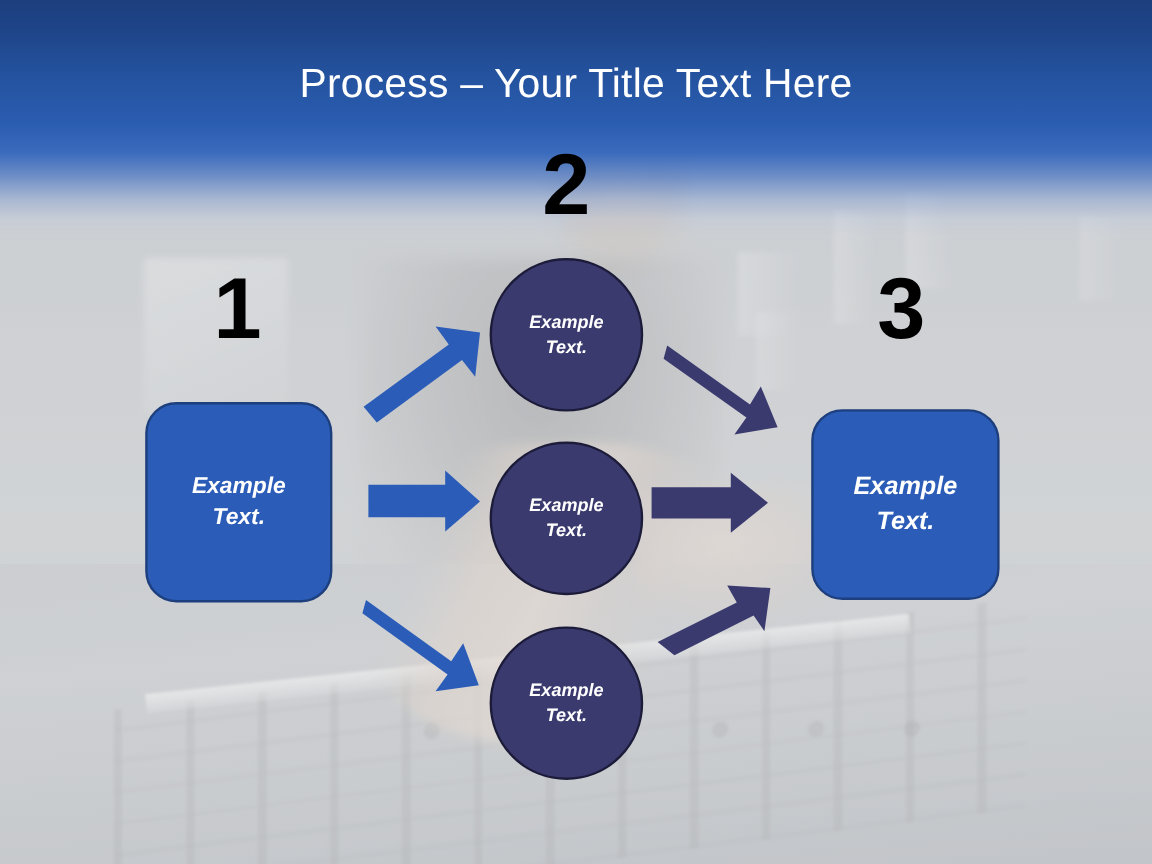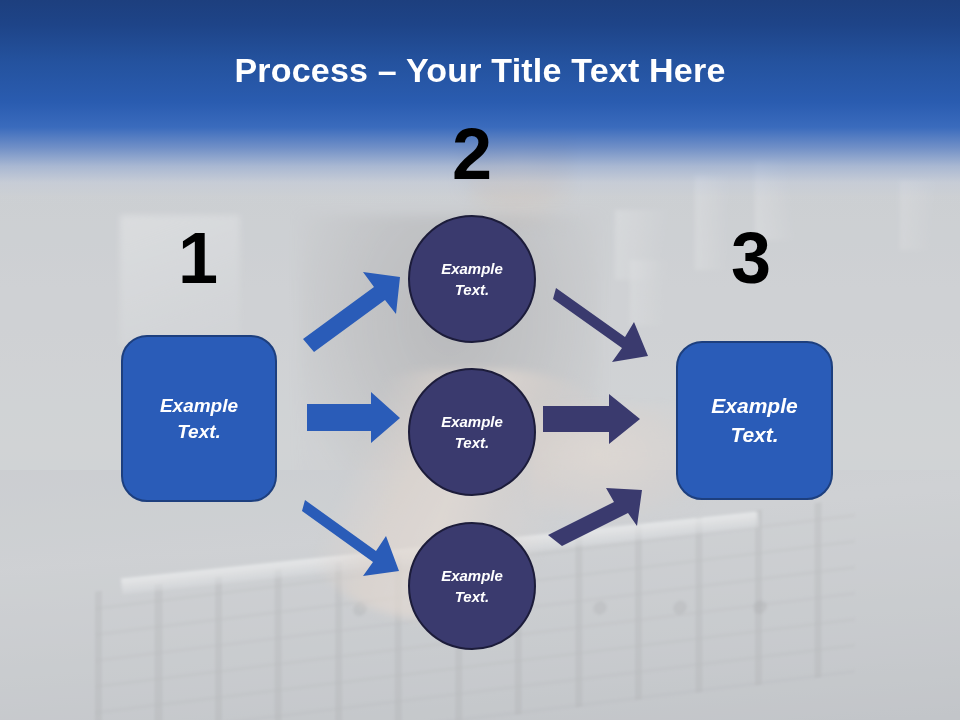--- a/index.html
+++ b/index.html
@@ -192,22 +192,22 @@
     position: absolute;
     left: 0; top: 48px;
     width: 960px;
     text-align: center;
     color: #ffffff;
     font-size: 34px;
     line-height: 44px;
     letter-spacing: 0.2px;
     white-space: nowrap;
   }
-  .title .t-bold { font-weight: bold; }
-  .title .t-light { font-weight: bold; margin-top: 38px; }
+  .title .t-bold { font-weight: normal; }
+  .title .t-light { font-weight: normal; margin-top: 38px; }
 
   
   .step-num {
     position: absolute;
     color: #000000;
     font-weight: bold;
     font-size: 72px;
     line-height: 72px;
     text-align: center;
     width: 90px;

